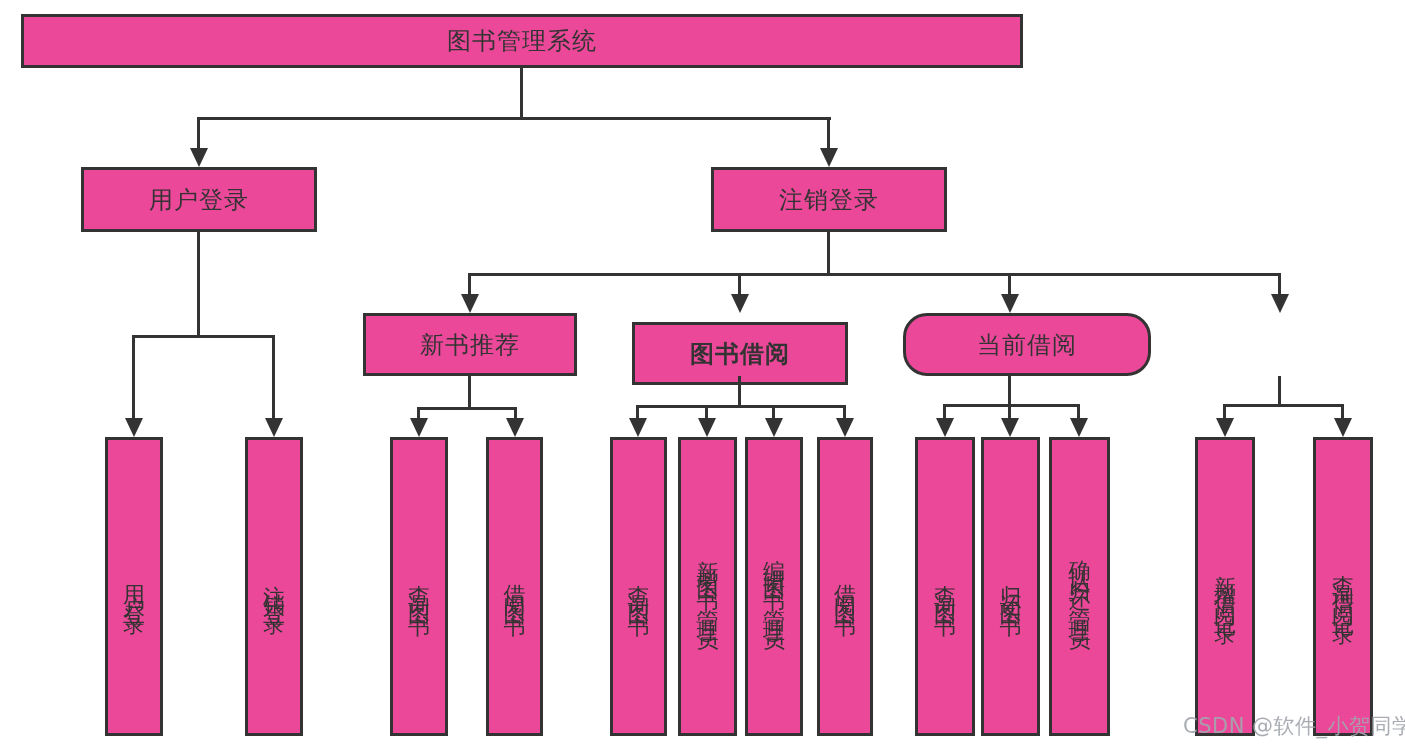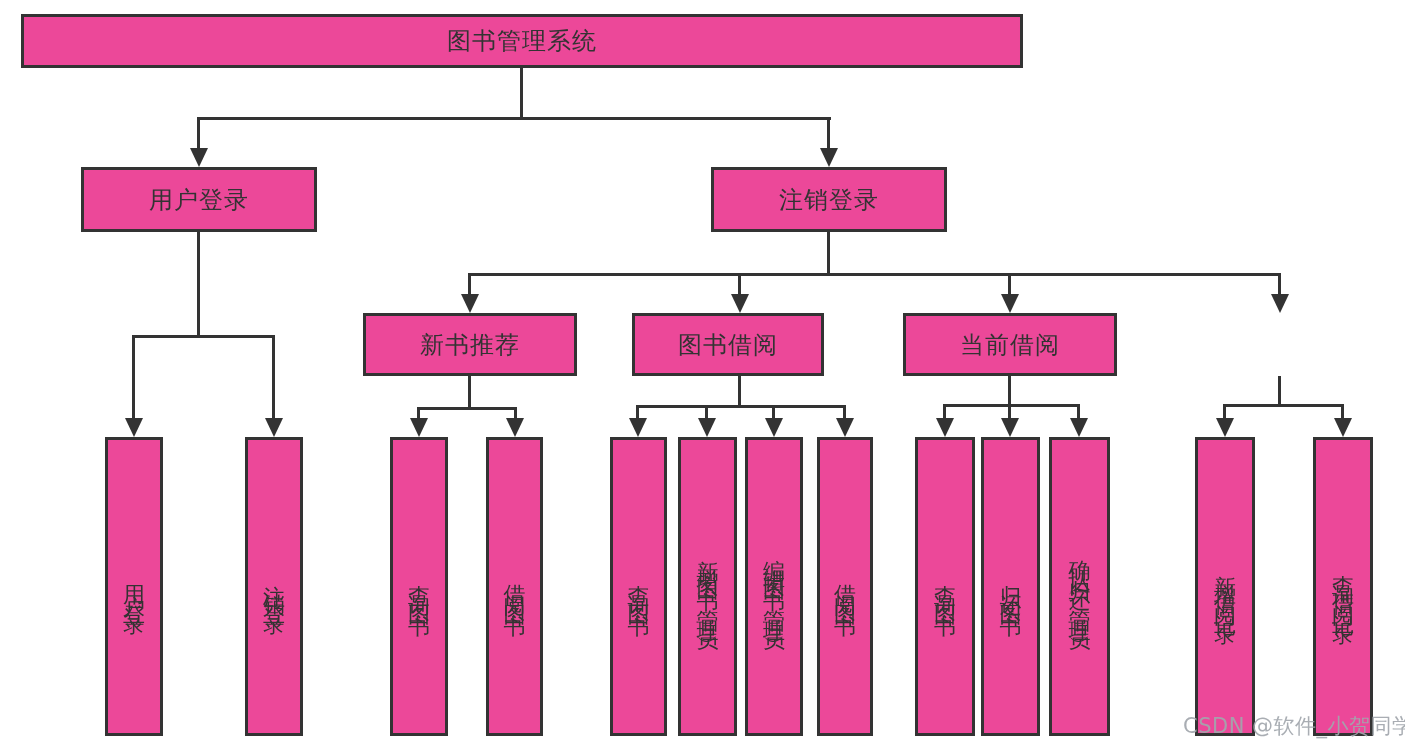--- a/index.html
+++ b/index.html
@@ -88,24 +88,24 @@
   <div class="vline" style="left:738px;top:273px;height:25px;"></div>
   <div class="arrow" style="left:731px;top:294px;"></div>
   <div class="vline" style="left:1008px;top:273px;height:25px;"></div>
   <div class="arrow" style="left:1001px;top:294px;"></div>
   <div class="vline" style="left:1278px;top:273px;height:25px;"></div>
   <div class="arrow" style="left:1271px;top:294px;"></div>
 
   <div class="node h-label" style="left:363px;top:313px;width:214px;height:63px;">
     <span>新书推荐</span>
   </div>
-  <div class="node h-label" style="left:632px;top:313px;width:192px;height:63px;">
+  <div class="node h-label" style="left:632px;top:322px;width:216px;height:63px;font-weight:bold;">
     <span>图书借阅</span>
   </div>
-  <div class="node h-label" style="left:903px;top:313px;width:214px;height:63px;">
+  <div class="node h-label" style="left:903px;top:313px;width:248px;height:63px;border-radius:24px;">
     <span>当前借阅</span>
   </div>
 
   <div class="vline" style="left:468px;top:376px;height:31px;"></div>
   <div class="hline" style="left:419px;top:407px;width:97px;"></div>
   <div class="vline" style="left:417px;top:407px;height:14px;"></div>
   <div class="arrow" style="left:410px;top:418px;"></div>
   <div class="vline" style="left:514px;top:407px;height:14px;"></div>
   <div class="arrow" style="left:506px;top:418px;"></div>
 

